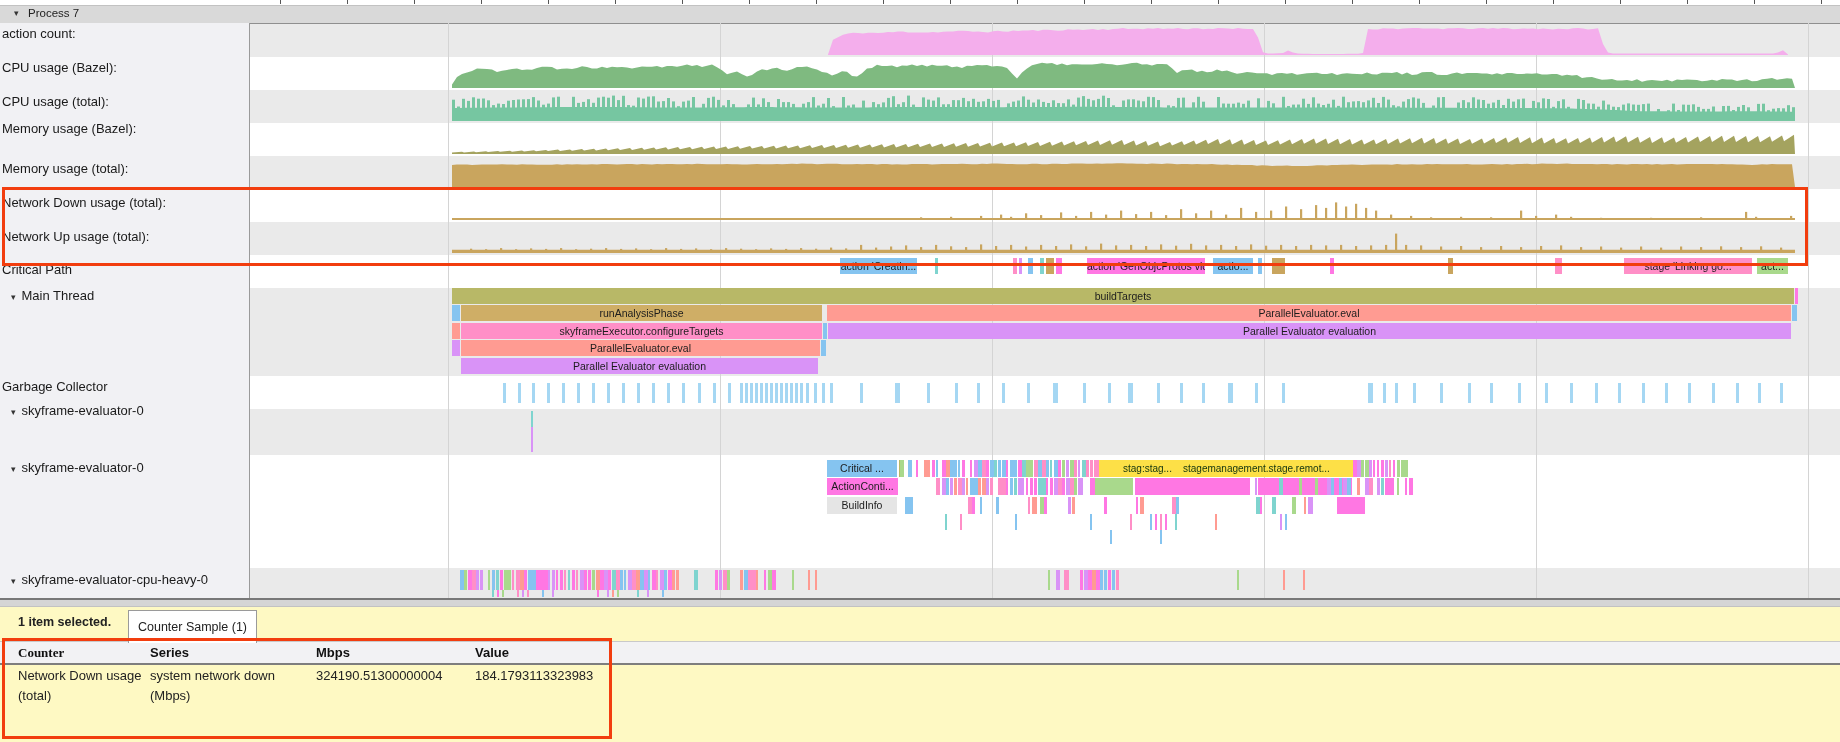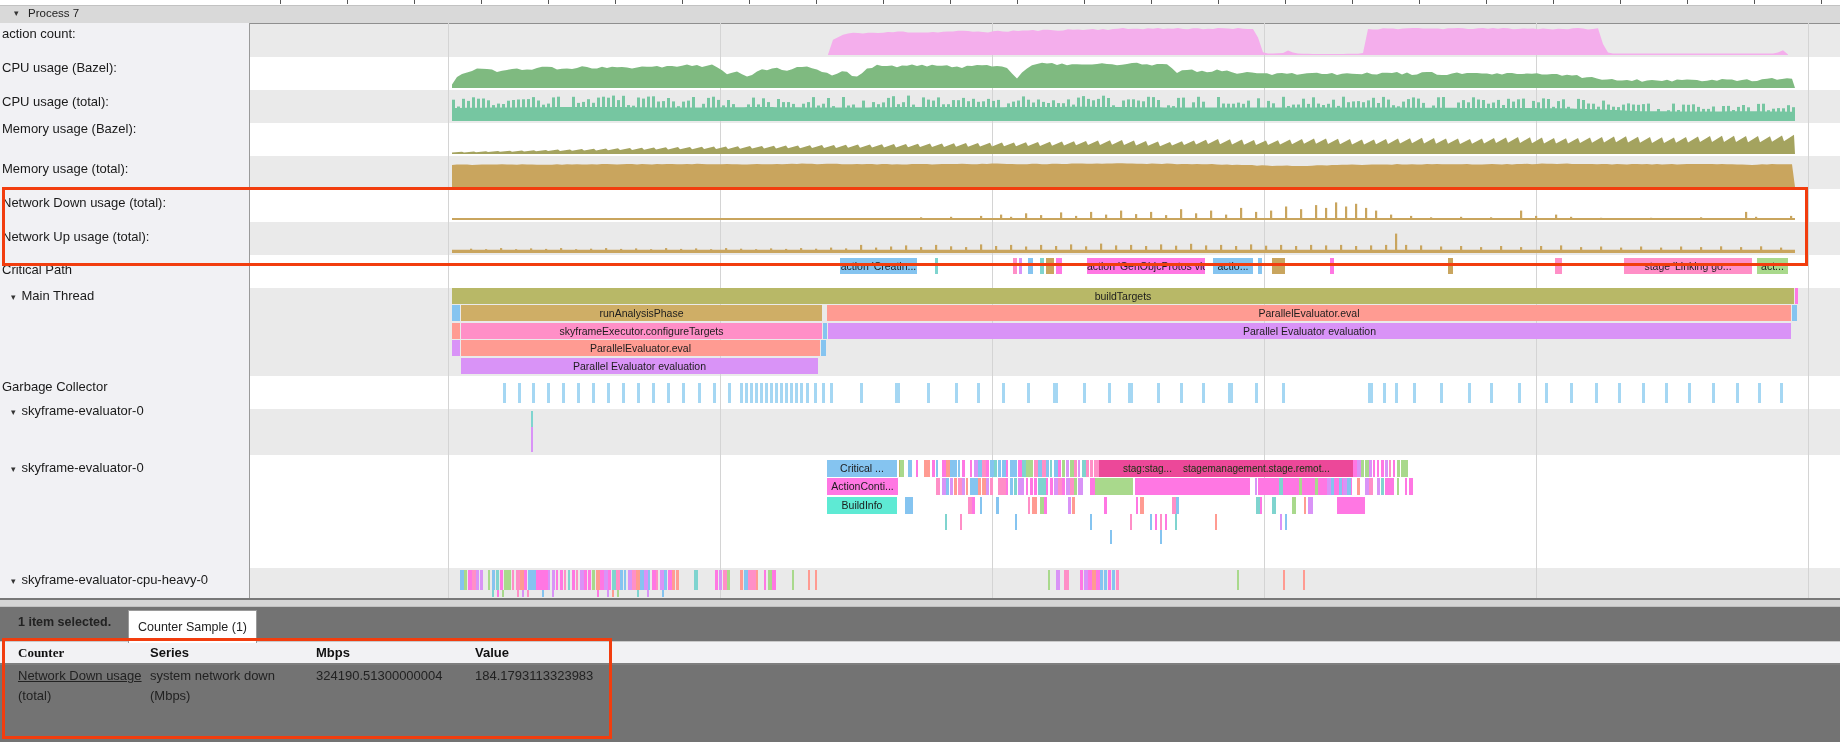--- a/index.html
+++ b/index.html
@@ -13,21 +13,21 @@
   .sidebar{position:absolute;left:0;top:23px;width:249px;height:575px;background:#f1f1f4;
       border-right:1px solid #9a9a9a;}
   .track-label{position:absolute;font-size:13px;color:#1a1a1a;white-space:nowrap;}
   .tri{font-size:9px;color:#333;margin-right:6px;}
   .slice{position:absolute;overflow:hidden;white-space:nowrap;text-align:center;
       font-size:10.5px;color:#1d1d1d;}
   .sliver{position:absolute;}
   .gridline{position:absolute;width:1px;background:#d4d4d4;}
   .stripe{position:absolute;left:250px;width:1590px;}
   .annotation{position:absolute;border:3px solid #f23d0e;background:transparent;z-index:40;}
-  .bottom{position:absolute;left:0;top:598px;width:1840px;height:144px;background:#737373;}
+  .bottom{position:absolute;left:0;top:598px;width:1840px;height:144px;background:#fef9c3;}
   .sep1{position:absolute;left:0;top:0;width:1840px;height:2px;background:#787878;}
   .sep2{position:absolute;left:0;top:2px;width:1840px;height:6px;background:#d5d5d5;border-bottom:1px solid #c2c2c2;}
   .selected-text{position:absolute;left:18px;top:17px;font-size:12.5px;font-weight:bold;color:#222;}
   .tab{position:absolute;left:128px;top:12px;width:127px;height:32px;background:#fff;
       border:1px solid #9a9a9a;border-bottom:none;text-align:center;line-height:32px;
       font-size:12.5px;color:#222;z-index:3;}
   .tabline{position:absolute;left:0;top:43px;width:1840px;height:1px;background:#c9c9c9;}
   .thead-band{position:absolute;left:0;top:44px;width:1840px;height:21px;background:#f2f2f4;
       border-bottom:2px solid #7e7e7e;}
   .th{position:absolute;font-size:13px;font-weight:bold;color:#111;}
@@ -507,21 +507,21 @@
       <div class="slice" style="left: 452px; top: 323px; width: 8px; height: 16px; background: rgb(255, 155, 146); line-height: 16px;"></div>
       <div class="slice" style="left: 461px; top: 323px; width: 361px; height: 16px; background: rgb(255, 143, 199); line-height: 16px;">skyframeExecutor.configureTargets</div>
       <div class="slice" style="left: 823px; top: 323px; width: 4px; height: 16px; background: rgb(133, 196, 240); line-height: 16px;"></div>
       <div class="slice" style="left: 828px; top: 323px; width: 963px; height: 16px; background: rgb(217, 147, 247); line-height: 16px;">Parallel Evaluator evaluation</div>
       <div class="slice" style="left: 452px; top: 340px; width: 8px; height: 16px; background: rgb(217, 147, 247); line-height: 16px;"></div>
       <div class="slice" style="left: 461px; top: 340px; width: 359px; height: 16px; background: rgb(255, 155, 146); line-height: 16px;">ParallelEvaluator.eval</div>
       <div class="slice" style="left: 821px; top: 340px; width: 5px; height: 16px; background: rgb(133, 196, 240); line-height: 16px;"></div>
       <div class="slice" style="left: 461px; top: 358px; width: 357px; height: 16px; background: rgb(217, 147, 247); line-height: 16px;">Parallel Evaluator evaluation</div>
       <div class="slice" style="left: 827px; top: 460px; width: 70px; height: 17px; background: rgb(133, 196, 240); line-height: 17px;">Critical ...</div>
       <div class="slice" style="left: 899px; top: 460px; width: 5px; height: 17px; background: rgb(184, 184, 103); line-height: 17px;"></div>
-      <div class="slice" style="left: 1095px; top: 460px; width: 258px; height: 17px; background: #ec4899; line-height: 17px;">
+      <div class="slice" style="left: 1095px; top: 460px; width: 258px; height: 17px; background: #fde047; line-height: 17px;">
         <span class="glabel" style="left: 28px; line-height: 17px;">stag:stag...</span>
         <span class="glabel" style="left: 88px; line-height: 17px;">stagemanagement.stage.remot...</span>
       </div>
       <div class="sliver" style="left: 900px; top: 460px; width: 4.3px; height: 17px; background: rgb(169, 217, 140);"></div>
       <div class="sliver" style="left: 908px; top: 460px; width: 4.1px; height: 17px; background: rgb(133, 196, 240);"></div>
       <div class="sliver" style="left: 916px; top: 460px; width: 2.2px; height: 17px; background: rgb(255, 119, 227);"></div>
       <div class="sliver" style="left: 924px; top: 460px; width: 4.6px; height: 17px; background: rgb(255, 155, 146);"></div>
       <div class="sliver" style="left: 928px; top: 460px; width: 2.2px; height: 17px; background: rgb(255, 155, 146);"></div>
       <div class="sliver" style="left: 932px; top: 460px; width: 2.6px; height: 17px; background: rgb(255, 119, 227);"></div>
       <div class="sliver" style="left: 936px; top: 460px; width: 2.2px; height: 17px; background: rgb(133, 196, 240);"></div>
@@ -633,21 +633,21 @@
       <div class="sliver" style="left: 1357px; top: 478px; width: 3.4px; height: 17px; background: rgb(255, 155, 146);"></div>
       <div class="sliver" style="left: 1365px; top: 478px; width: 4.4px; height: 17px; background: rgb(217, 147, 247);"></div>
       <div class="sliver" style="left: 1369px; top: 478px; width: 3.9px; height: 17px; background: rgb(255, 143, 199);"></div>
       <div class="sliver" style="left: 1377px; top: 478px; width: 2.6px; height: 17px; background: rgb(217, 147, 247);"></div>
       <div class="sliver" style="left: 1381px; top: 478px; width: 2.8px; height: 17px; background: rgb(127, 212, 207);"></div>
       <div class="sliver" style="left: 1385px; top: 478px; width: 4.4px; height: 17px; background: rgb(255, 119, 227);"></div>
       <div class="sliver" style="left: 1389px; top: 478px; width: 4.8px; height: 17px; background: rgb(255, 119, 227);"></div>
       <div class="sliver" style="left: 1397px; top: 478px; width: 2.2px; height: 17px; background: rgb(169, 217, 140);"></div>
       <div class="sliver" style="left: 1405px; top: 478px; width: 2.2px; height: 17px; background: rgb(255, 119, 227);"></div>
       <div class="sliver" style="left: 1409px; top: 478px; width: 3.8px; height: 17px; background: rgb(255, 119, 227);"></div>
-      <div class="slice" style="left: 827px; top: 497px; width: 70px; height: 17px; background: #5eead4; line-height: 17px;">BuildInfo</div>
+      <div class="slice" style="left: 827px; top: 497px; width: 70px; height: 17px; background: #e5e5e5; line-height: 17px;">BuildInfo</div>
       <div class="slice" style="left: 905px; top: 497px; width: 8px; height: 17px; background: rgb(133, 196, 240); line-height: 17px;"></div>
       <div class="slice" style="left: 1337px; top: 497px; width: 28px; height: 17px; background: rgb(255, 119, 227); line-height: 17px;"></div>
       <div class="sliver" style="left: 968px; top: 497px; width: 4.7px; height: 17px; background: rgb(255, 143, 199);"></div>
       <div class="sliver" style="left: 972px; top: 497px; width: 3.4px; height: 17px; background: rgb(255, 119, 227);"></div>
       <div class="sliver" style="left: 980px; top: 497px; width: 2.1px; height: 17px; background: rgb(133, 196, 240);"></div>
       <div class="sliver" style="left: 996px; top: 497px; width: 3.2px; height: 17px; background: rgb(133, 196, 240);"></div>
       <div class="sliver" style="left: 1028px; top: 497px; width: 2.4px; height: 17px; background: rgb(255, 143, 199);"></div>
       <div class="sliver" style="left: 1032px; top: 497px; width: 4.5px; height: 17px; background: rgb(255, 155, 146);"></div>
       <div class="sliver" style="left: 1040px; top: 497px; width: 4.3px; height: 17px; background: rgb(169, 217, 140);"></div>
       <div class="sliver" style="left: 1044px; top: 497px; width: 2.8px; height: 17px; background: rgb(255, 119, 227);"></div>
@@ -874,21 +874,21 @@
     <div class="sep2"></div>
     <div class="selected-text">1 item selected.</div>
     <div class="tab">Counter Sample (1)</div>
     <div class="tabline"></div>
     <div class="thead-band"></div>
     <div id="table-cells">
         <div class="th" style="left: 18px; top: 47px; font-family: Liberation Serif, serif;">Counter</div>
         <div class="th" style="left: 150px; top: 47px;">Series</div>
         <div class="th" style="left: 316px; top: 47px;">Mbps</div>
         <div class="th" style="left: 475px; top: 47px;">Value</div>
-        <div class="td" style="left: 18px; top: 70px; text-decoration: underline;">Network Down usage</div>
+        <div class="td" style="left: 18px; top: 70px;">Network Down usage</div>
         <div class="td" style="left: 18px; top: 90px;">(total)</div>
         <div class="td" style="left: 150px; top: 70px;">system network down</div>
         <div class="td" style="left: 150px; top: 90px;">(Mbps)</div>
         <div class="td" style="left: 316px; top: 70px;">324190.51300000004</div>
         <div class="td" style="left: 475px; top: 70px;">184.1793113323983</div>
       </div>
   </div>
 
   <div id="annotations">
       <div class="annotation" style="left: 2px; top: 187px; width: 1800px; height: 73px; border-color: rgb(242, 61, 14);"></div>

